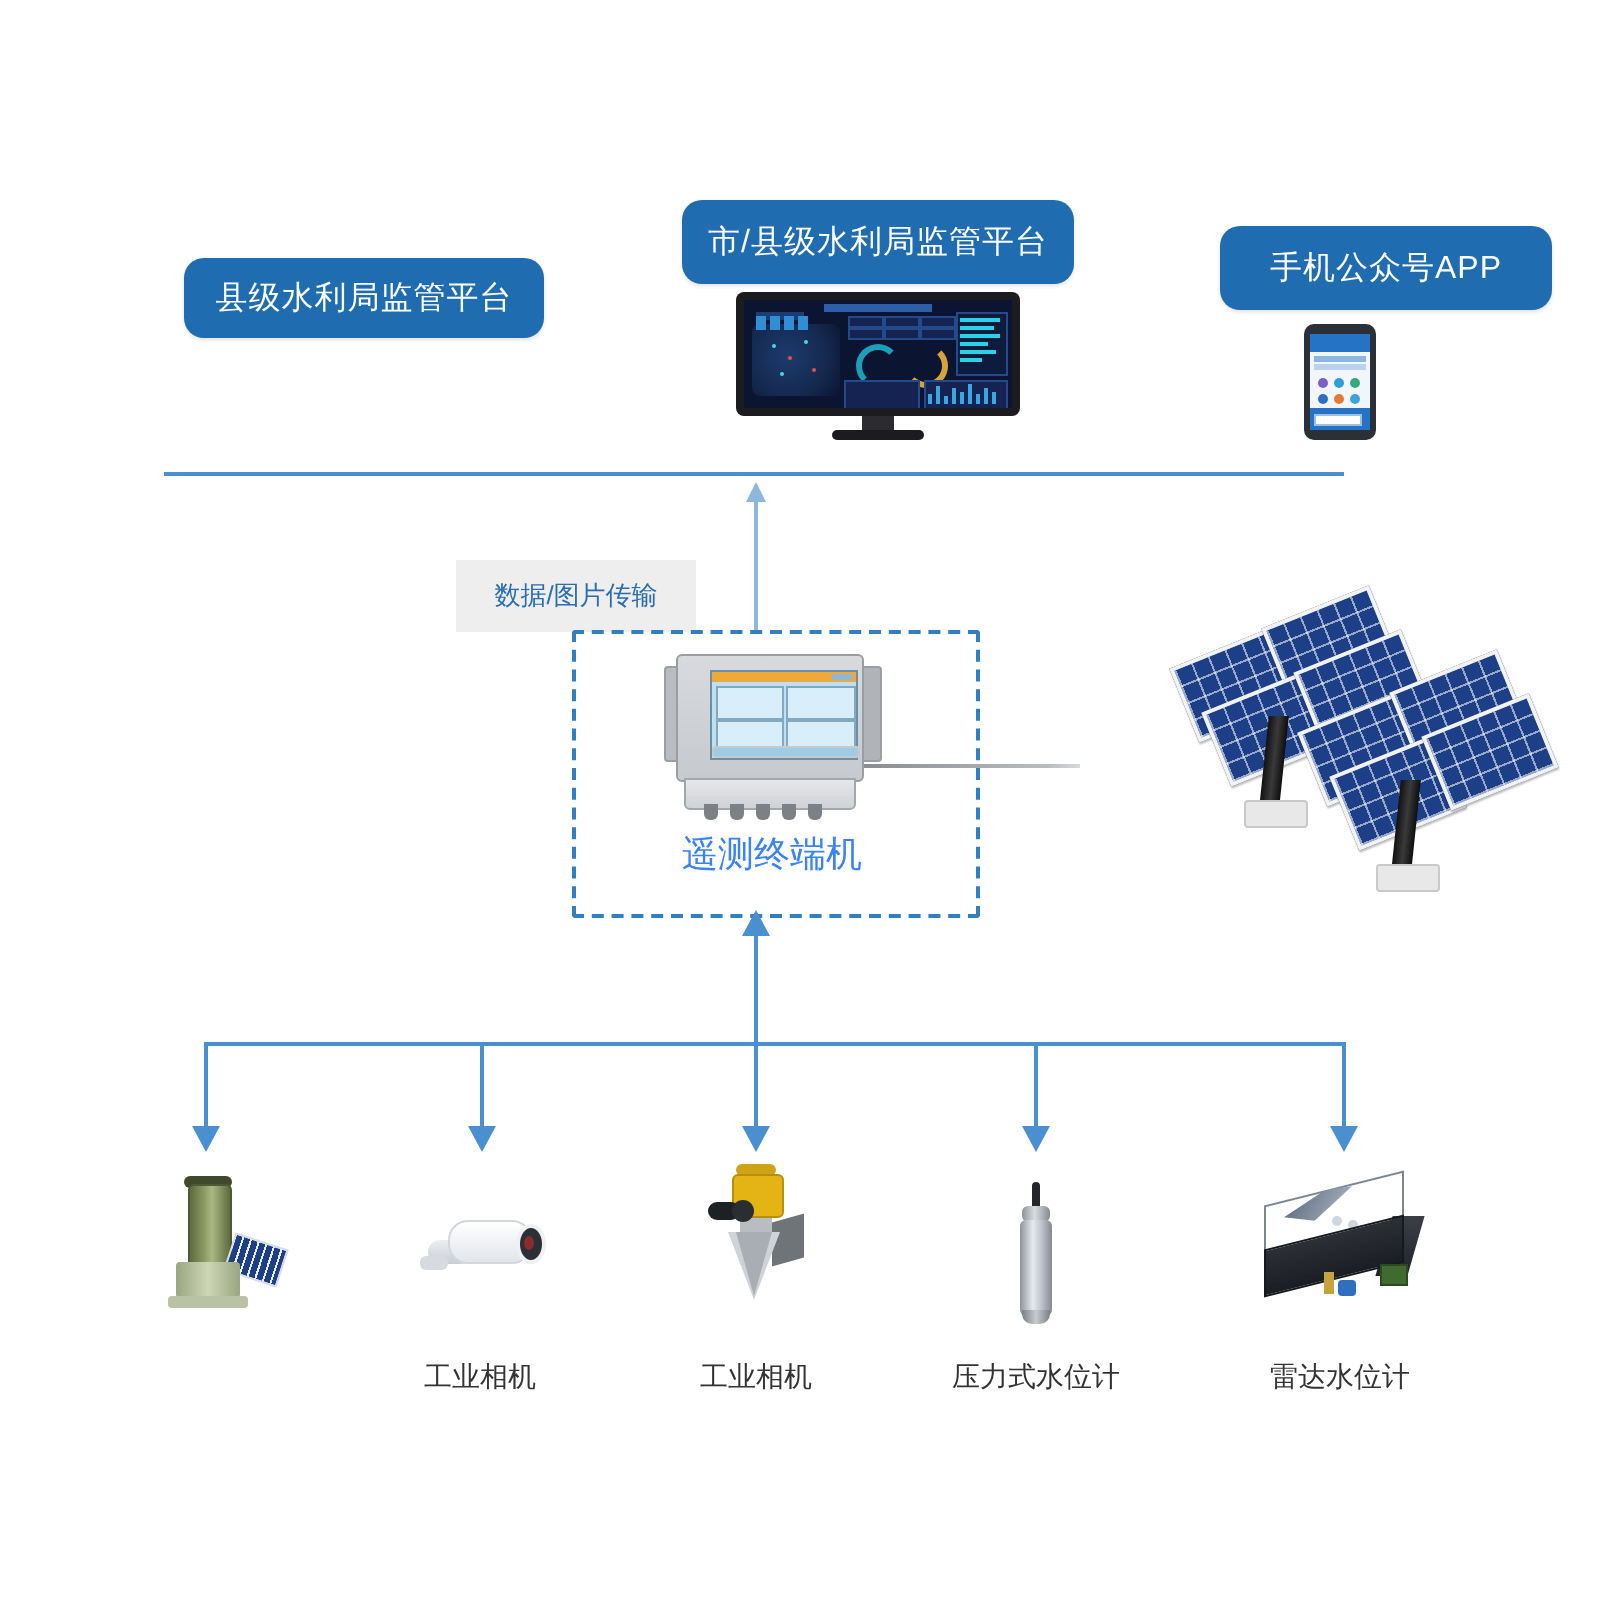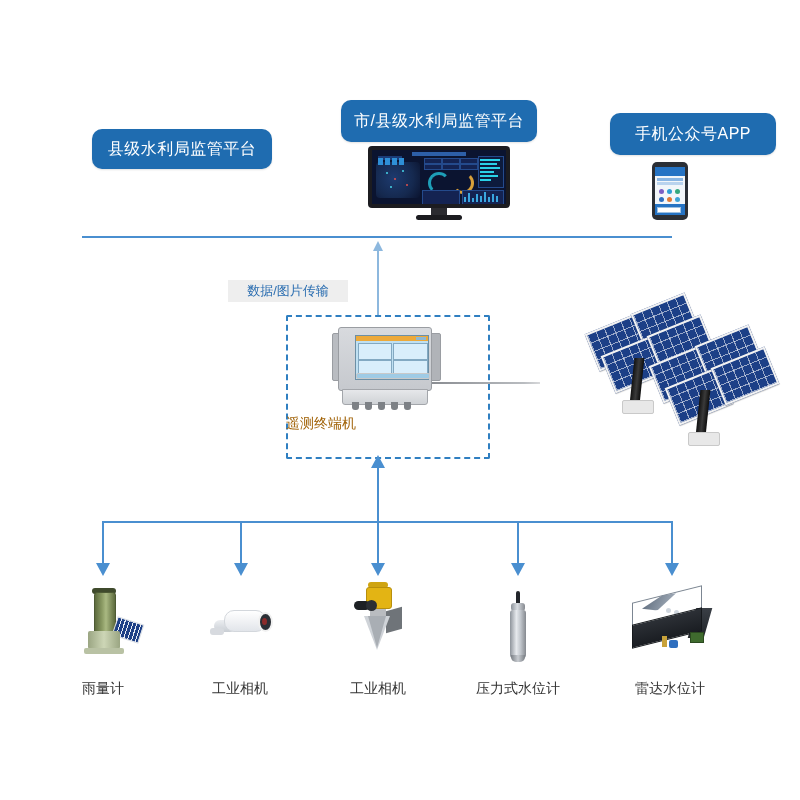--- a/index.html
+++ b/index.html
@@ -30,39 +30,39 @@
 
   
   #proto{
     left:190px;top:243px;width:186px;height:28px;
     background:#2a6db0;color:#fff;font-size:15px;
     display:flex;align-items:center;justify-content:center;
     border:1px solid #9cc0e0;
     white-space:nowrap;
   }
   #proto-sub{
-    left:228px;top:280px;width:120px;height:22px;
+    left:228px;top:280px;width:120px;height:36px;
     background:#eeeeee;color:#2a6db0;font-size:13px;
     display:flex;align-items:center;justify-content:center;
     white-space:nowrap;
   }
 
   
   #backbone{left:82px;top:236px;width:590px;height:2px;background:#4a8fd0;}
 
   
   #rtu-box{
     left:286px;top:315px;width:200px;height:140px;
     border:2px dashed #2f7fc1;
     border-radius:2px;
     background:transparent;
   }
   #rtu-label{
     left:286px;top:415px;width:200px;height:20px;
-    color:#a16207;font-size:14px;text-align:left;
+    color:#3b82f6;font-size:18px;text-align:center;
   }
 
   
   #rtu-dev{left:332px;top:327px;width:108px;height:82px;}
   .rtu-body{
     position:absolute;left:6px;top:0;width:92px;height:62px;
     background:linear-gradient(180deg,#d8dade 0%,#c6c9ce 100%);
     border:1px solid #9a9da2;border-radius:3px;
   }
   .rtu-lid-l{position:absolute;left:0px;top:6px;width:8px;height:46px;background:#b9bcc1;border:1px solid #9a9da2;border-radius:2px;}
@@ -360,21 +360,20 @@
   <div class="abs vline" style="left:671px;top:521px;height:44px;"></div>
   <div class="abs arrow-down" style="left:665px;top:563px;"></div>
 
   <div class="sensor" style="left:76px;top:592px;width:66px;height:70px;">
     <div class="rg-top"></div>
     <div class="rg-cyl"></div>
     <div class="rg-sp"></div>
     <div class="rg-base"></div>
     <div class="rg-foot"></div>
   </div>
-  <div class="slabel" style="left:38px;">雨量计</div>
 
   <div class="sensor" style="left:208px;top:602px;width:66px;height:50px;">
     <div class="cam-arm"></div>
     <div class="cam-mount"></div>
     <div class="cam-body"></div>
     <div class="cam-lens">
         <i></i>
       </div>
   </div>
   <div class="slabel" style="left:175px;">工业相机</div>

